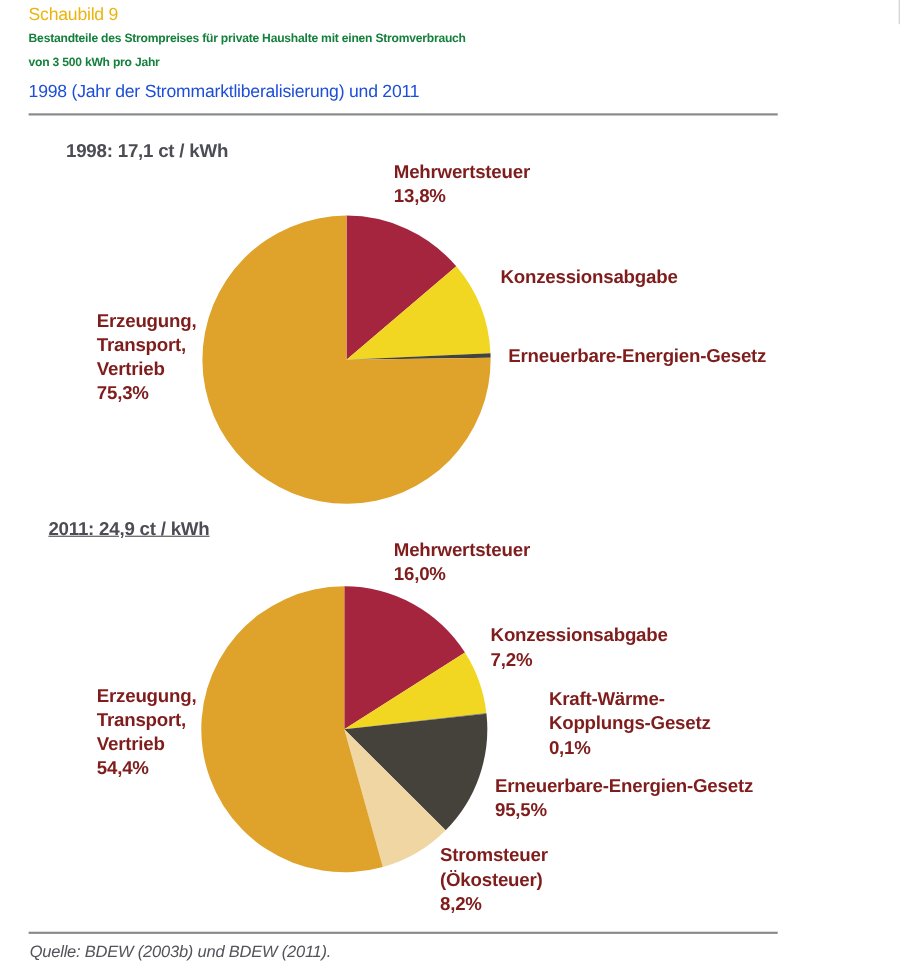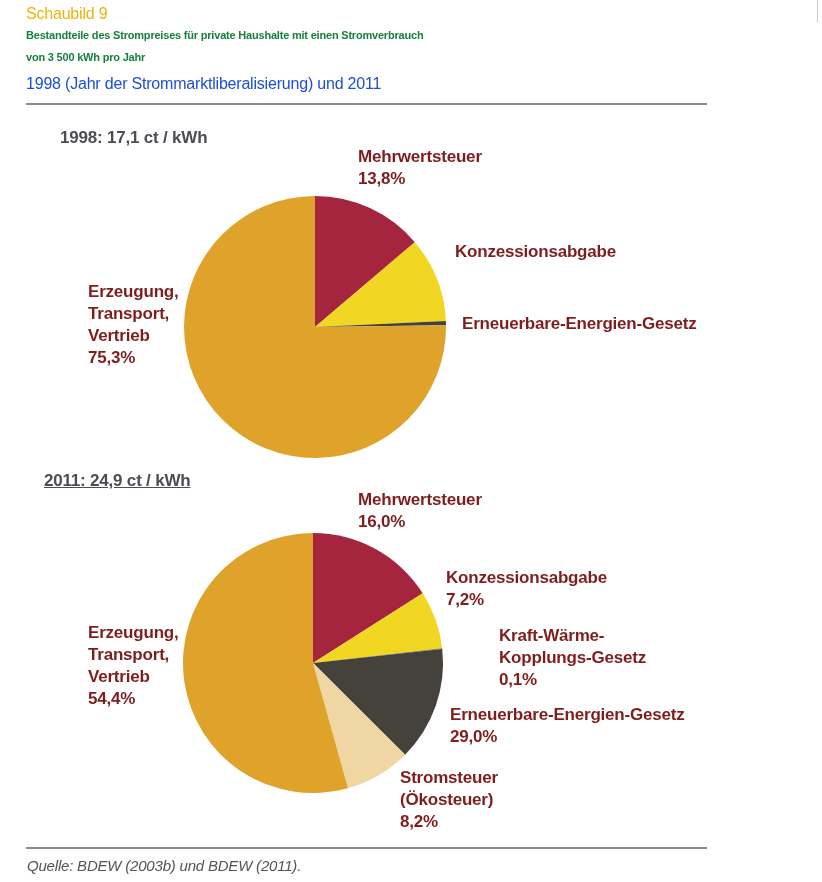--- a/index.html
+++ b/index.html
@@ -92,21 +92,21 @@
   <div>Konzessionsabgabe</div>
   <div>7,2%</div>
 </div>
 <div class="abs ann" id="p2-kwk">
   <div>Kraft-Wärme-</div>
   <div>Kopplungs-Gesetz</div>
   <div>0,1%</div>
 </div>
 <div class="abs ann" id="p2-eeg">
   <div>Erneuerbare-Energien-Gesetz</div>
-  <div>29,0%</div>
+  <div>95,5%</div>
 </div>
 <div class="abs ann" id="p2-strom">
   <div>Stromsteuer</div>
   <div>(Ökosteuer)</div>
   <div>8,2%</div>
 </div>
 <div class="abs ann" id="p2-erz">
   <div>Erzeugung,</div>
   <div>Transport,</div>
   <div>Vertrieb</div>

